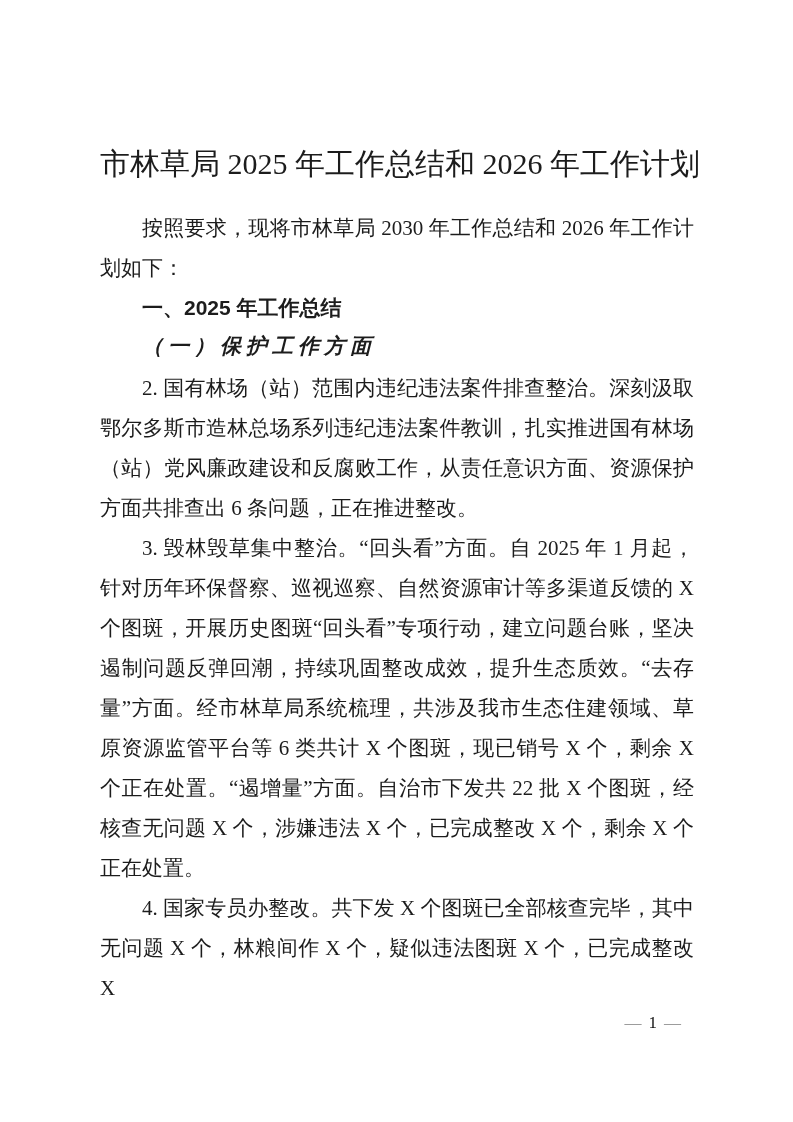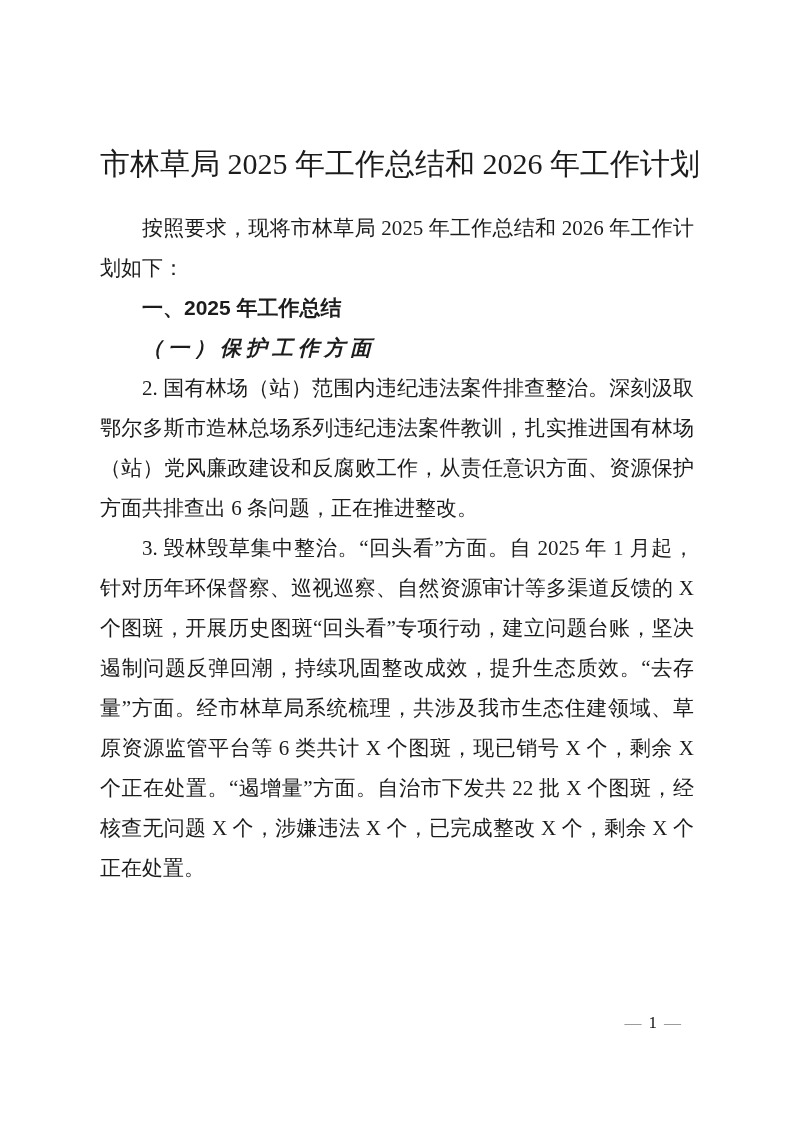--- a/index.html
+++ b/index.html
@@ -39,21 +39,21 @@
   .h-level1 {
     margin: 0;
     font-family: Liberation Sans, sans-serif;
     font-weight: bold;
     font-size: 21px;
     line-height: 40px;
     text-indent: 2em;
   }
   .h-level2 {
     margin: 0;
-    font-family: Liberation Serif, serif;
+    font-family: Liberation Mono, monospace;
     font-style: italic;
     font-weight: 600;
     font-size: 21px;
     line-height: 40px;
     text-indent: 2em;
     letter-spacing: 5px;
   }
   .footer {
     position: absolute;
     top: 1012px;
@@ -74,31 +74,32 @@
 </style>
 </head>
 <body>
 
 <div class="page">
 
   <h1 class="doc-title">市林草局 2025 年工作总结和 2026 年工作计划</h1>
 
   <div class="doc-body">
 
-    <p class="para">按照要求，现将市林草局 2025 年工作总结和 2026 年工作计划如下：</p>
+    <p class="para">按照要求，现将市林草局 2030 年工作总结和 2026 年工作计划如下：</p>
 
     <h2 class="h-level1">一、2025 年工作总结</h2>
 
     <h3 class="h-level2">（一）保护工作方面</h3>
 
 
     <p class="para">2. 国有林场（站）范围内违纪违法案件排查整治。深刻汲取鄂尔多斯市造林总场系列违纪违法案件教训，扎实推进国有林场（站）党风廉政建设和反腐败工作，从责任意识方面、资源保护方面共排查出 6 条问题，正在推进整改。</p>
 
     <p class="para">3. 毁林毁草集中整治。“回头看”方面。自 2025 年 1 月起，针对历年环保督察、巡视巡察、自然资源审计等多渠道反馈的 X 个图斑，开展历史图斑“回头看”专项行动，建立问题台账，坚决遏制问题反弹回潮，持续巩固整改成效，提升生态质效。“去存量”方面。经市林草局系统梳理，共涉及我市生态住建领域、草原资源监管平台等 6 类共计 X 个图斑，现已销号 X 个，剩余 X 个正在处置。“遏增量”方面。自治市下发共 22 批 X 个图斑，经核查无问题 X 个，涉嫌违法 X 个，已完成整改 X 个，剩余 X 个正在处置。</p>
 
+    <p class="para">4. 国家专员办整改。共下发 X 个图斑已全部核查完毕，其中无问题 X 个，林粮间作 X 个，疑似违法图斑 X 个，已完成整改 X</p>
 
   </div>
 
   <div class="footer">
     <span class="dash">—</span><span class="pagenum">1</span><span class="dash">—</span>
   </div>
 
 </div>
 
 </body></html>

